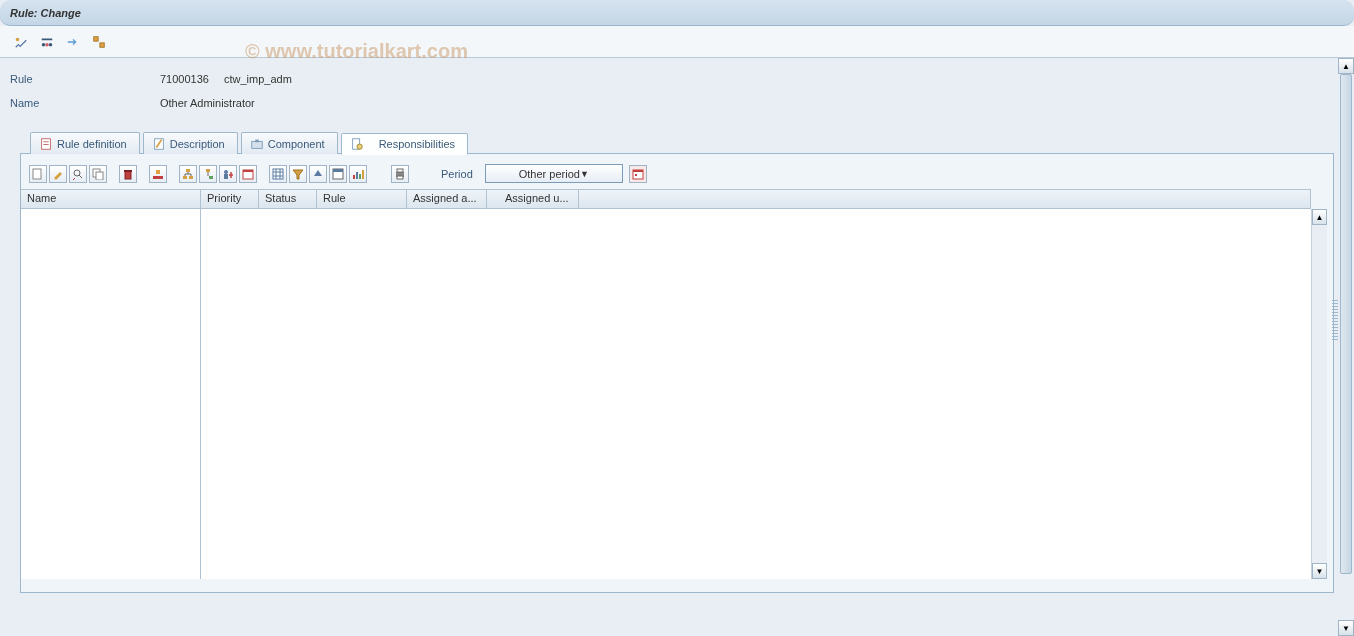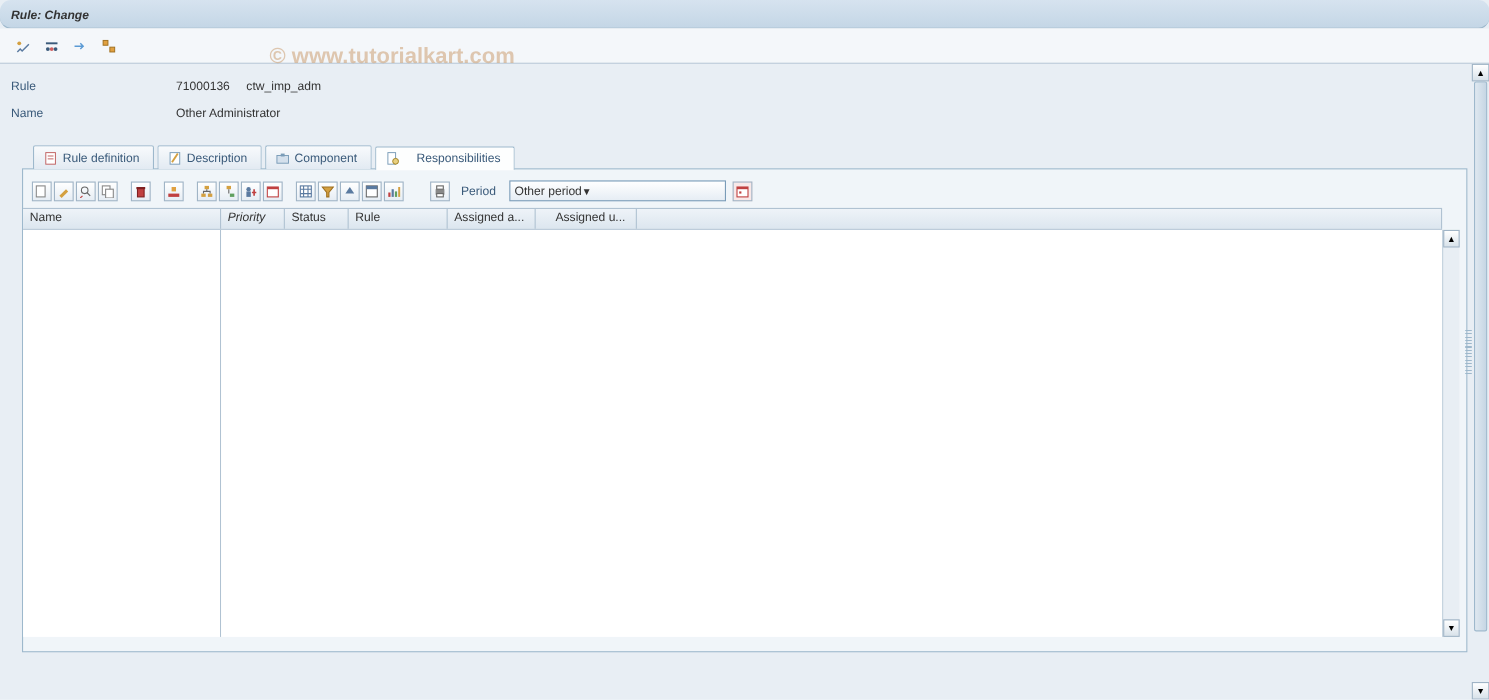--- a/index.html
+++ b/index.html
@@ -20,29 +20,29 @@
 .form-label2 { display:inline-block; width:170px; color:#3a5a7a; text-decoration: underline dotted; }
 
 .tab-strip { display: flex; margin-top: 18px; margin-left: 20px; position: relative; z-index: 2; }
 .tab { background: linear-gradient(#f8fafc, #e2eaf2); border: 1px solid #9db8cc; border-bottom: none; padding: 3px 12px 3px 8px; margin-right: 3px; border-radius: 2px 2px 0 0; display: flex; align-items: center; gap: 4px; cursor: pointer; color: #3a5a7a; }
 .tab.active { background: #fdfefe; border-bottom: 1px solid #fdfefe; position: relative; top: 1px; z-index: 3; gap: 15px; }
 
 .tab-body { margin: -1px 10px 0 10px; border: 1px solid #9db8cc; background: #f0f5f9; height: 440px; position: relative; }
 .inner-toolbar { padding: 10px 8px 6px 8px; display: flex; align-items: center; gap: 2px; }
 .itb-btn { width: 18px; height: 18px; border: 1px solid #a0b4c6; background: linear-gradient(#fff,#e6edf4); display:inline-flex; align-items:center; justify-content:center; cursor:pointer; }
 .itb-sep { width: 8px; }
-.period-label { margin-left: 8px; margin-right: 10px; color: #3a5a7a; }
-.period-select { width: 197px; height: 19px; border: 1px solid #7a9cb8; background: linear-gradient(#fff,#e6edf4); padding: 0 4px; color: #333; display:inline-flex; align-items:center; justify-content:flex-start; cursor:pointer; }
+.period-label { margin-left: 30px; margin-right: 10px; color: #3a5a7a; }
+.period-select { width: 138px; height: 19px; border: 1px solid #7a9cb8; background: linear-gradient(#fff,#e6edf4); padding: 0 4px; color: #333; display:inline-flex; align-items:center; justify-content:center; cursor:pointer; }
 .period-select .arrow { font-size: 9px; color: #333; }
 .cal-btn { width: 18px; height: 18px; border: 1px solid #a0b4c6; background: #f8e8e8; margin-left: 4px; cursor:pointer; display:inline-flex; align-items:center; justify-content:center; }
 
 .grid-header { display: flex; background: linear-gradient(#eef3f8,#dce6ef); border-top: 1px solid #b0c2d2; border-bottom: 1px solid #b0c2d2; height: 20px; margin: 0 22px 0 0; }
 .gh-cell { border-right: 1px solid #b0c2d2; padding: 2px 6px; color: #333; }
 .gh-cell.name { width: 180px; }
-.gh-cell.priority { width: 58px; font-style: italic; }
+.gh-cell.priority { width: 58px; }
 .gh-cell.status { width: 58px; }
 .gh-cell.code { width: 90px; }
 .gh-cell.a1 { width: 80px; }
 .gh-cell.a2 { width: 80px; margin-left: 12px; }
 .gh-cell.rest { flex: 1; }
 
 .grid-body { display:flex; height: 370px; margin-right: 6px; }
 .tree-col { width: 180px; border-right: 1px solid #b0c2d2; background: #fff; }
 .data-col { flex:1; background: #fff; position:relative; }
 .v-scroll { position:absolute; right:0; top:0; bottom:0; width:16px; background:#e8eef4; border-left:1px solid #c3d1dd; }

